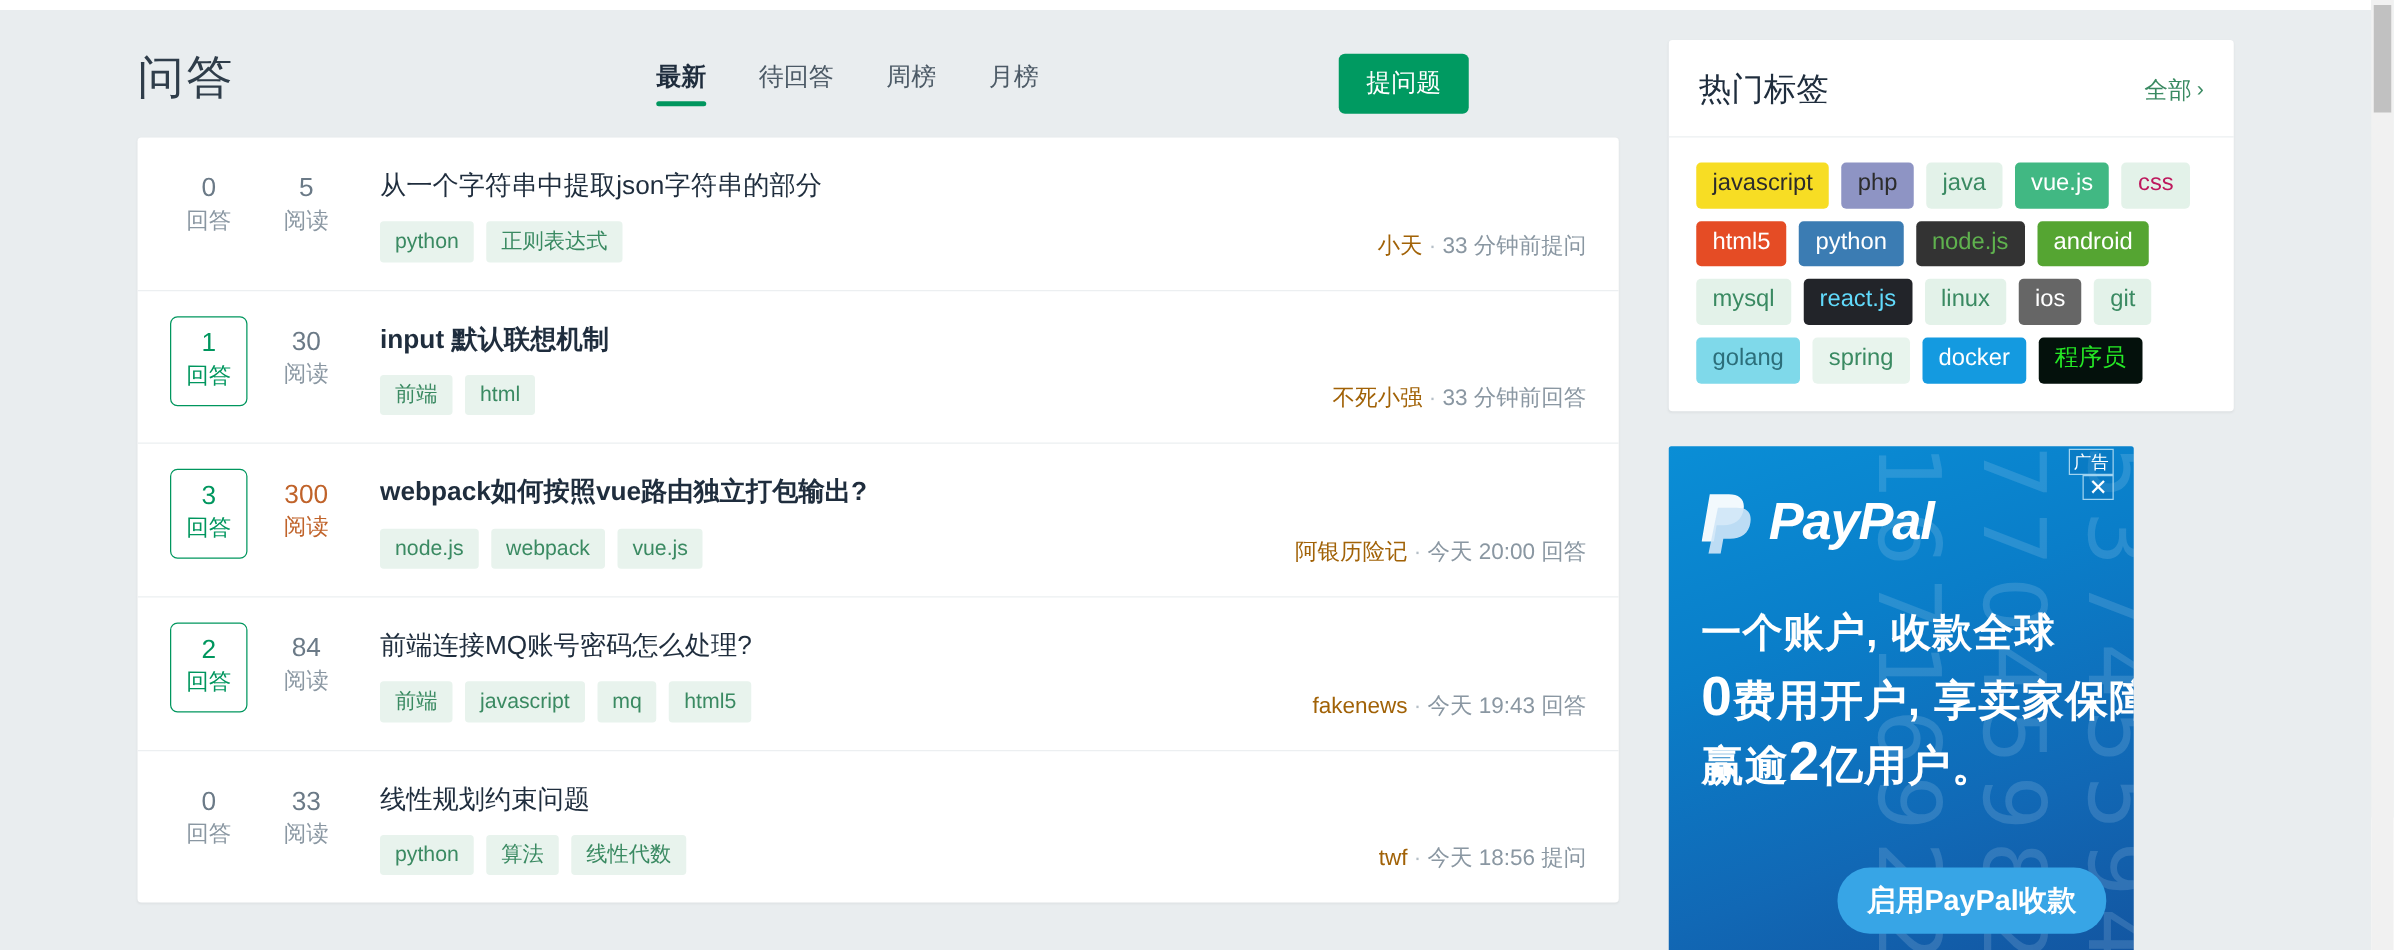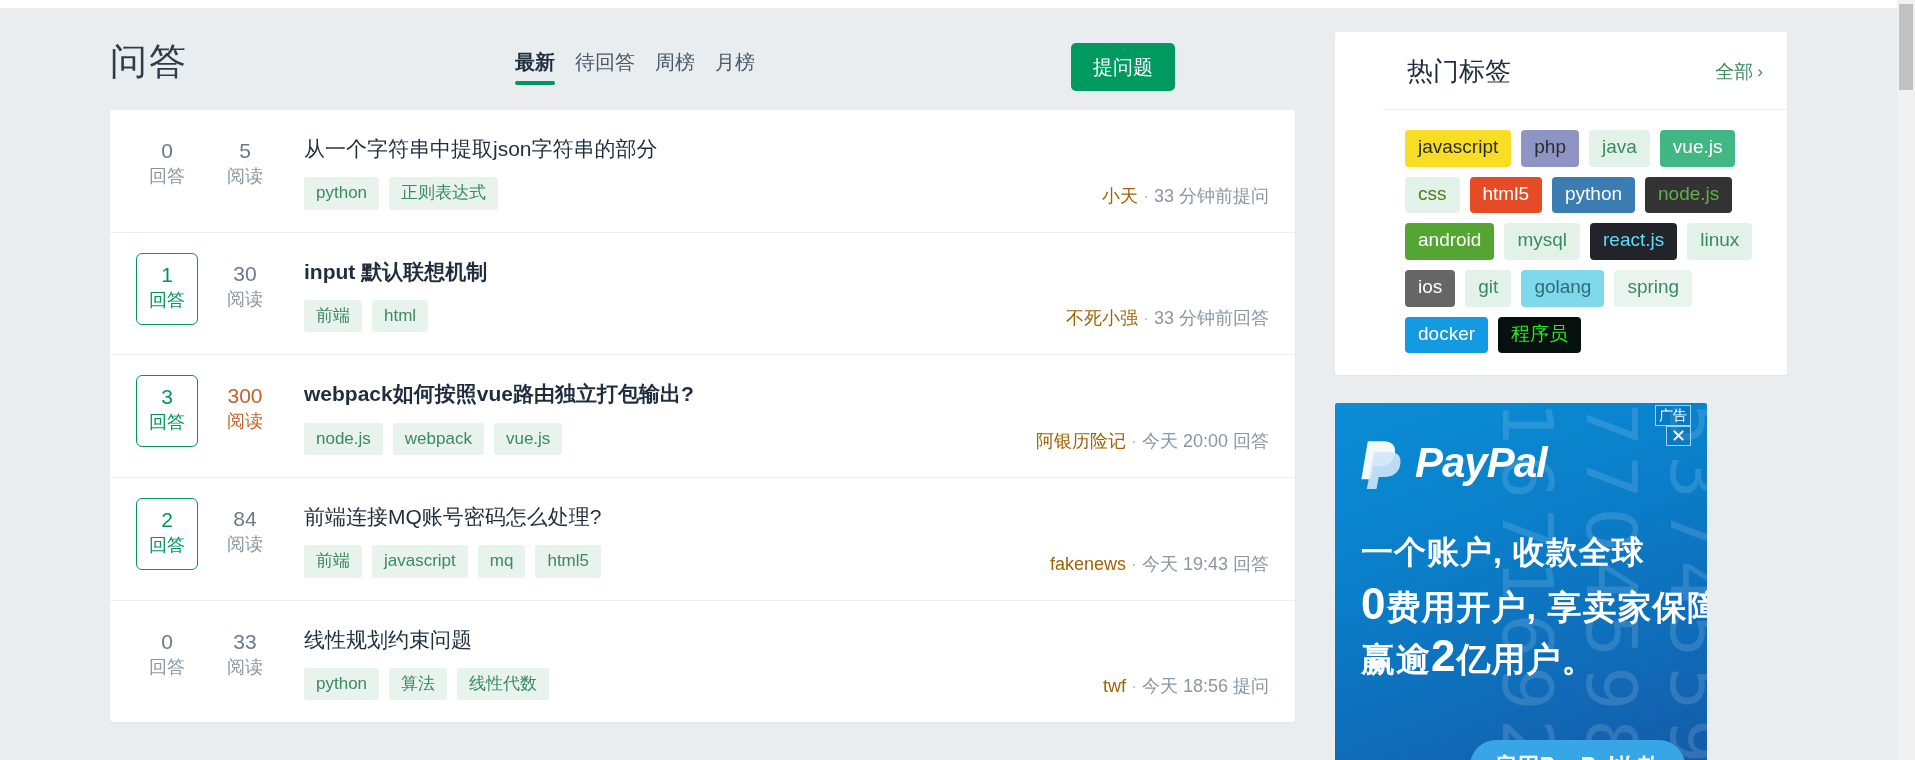--- a/index.html
+++ b/index.html
@@ -39,22 +39,22 @@
   .page-header {
     height: 110px;
     position: relative;
   }
   .page-title {
     position: absolute; left: 0; top: 43px;
     font-size: 37px; color: #2f3d4a; letter-spacing: 2px;
     line-height: 1;
   }
   .tabs {
-    position: absolute; left: 405px; top: 52px;
-    display: flex; align-items: flex-start; gap: 20px;
+    position: absolute; left: 415px; top: 52px;
+    display: flex; align-items: flex-start; gap: 42px;
   }
   .tab {
     font-size: 20px; color: #4c5a66; cursor: pointer;
     padding-bottom: 13px; position: relative; line-height: 1;
   }
   .tab.active { color: #1f2d3d; font-weight: bold; }
   .tab.active::after {
     content: ""; position: absolute; left: 0; right: 0; bottom: 0;
     height: 4px; background: #00965e; border-radius: 2px;
   }
@@ -109,21 +109,20 @@
   }
   .qa-meta .author { color: #a16207; cursor: pointer; }
   .qa-meta .dot { color: #b5bfc7; margin: 0 5px; }
   
   .side-col {
     position: absolute; left: 1335px; top: 32px; width: 452px;
   }
   .card {
     background: #ffffff; border-radius: 3px;
     box-shadow: 0 1px 2px rgba(0,0,0,0.05);
-    padding-left: 48px;
   }
   .card-head {
     display: flex; align-items: center; justify-content: space-between;
     padding: 22px 24px 20px; border-bottom: 1px solid #eceff1;
   }
   .card-head h3 { font-size: 26px; color: #1f2d3d; font-weight: normal; }
   .card-more {
     font-size: 19px; color: #3a8a62; cursor: pointer;
     display: flex; align-items: center; gap: 4px;
   }
@@ -310,21 +309,21 @@
         <div class="card-more">
           <span>全部</span>
           <span class="chev">›</span>
         </div>
       </div>
       <div class="tag-cloud" id="tag-cloud">
           <span class="cloud-tag" style="background: rgb(247, 221, 36); color: rgb(44, 44, 44);">javascript</span>
           <span class="cloud-tag" style="background: rgb(142, 148, 196); color: rgb(44, 44, 44);">php</span>
           <span class="cloud-tag" style="background: rgb(227, 242, 233); color: rgb(58, 138, 98);">java</span>
           <span class="cloud-tag" style="background: rgb(65, 184, 131); color: rgb(255, 255, 255);">vue.js</span>
-          <span class="cloud-tag" style="background: rgb(227, 242, 233); color: #4d7c0f;">css</span>
+          <span class="cloud-tag" style="background: rgb(227, 242, 233); color: #be185d;">css</span>
           <span class="cloud-tag" style="background: rgb(229, 76, 37); color: rgb(255, 255, 255);">html5</span>
           <span class="cloud-tag" style="background: rgb(59, 124, 179); color: rgb(255, 255, 255);">python</span>
           <span class="cloud-tag" style="background: rgb(51, 51, 51); color: rgb(95, 177, 78);">node.js</span>
           <span class="cloud-tag" style="background: rgb(85, 165, 50); color: rgb(255, 255, 255);">android</span>
           <span class="cloud-tag" style="background: rgb(227, 242, 233); color: rgb(58, 138, 98);">mysql</span>
           <span class="cloud-tag" style="background: rgb(34, 36, 41); color: rgb(97, 218, 251);">react.js</span>
           <span class="cloud-tag" style="background: rgb(227, 242, 233); color: rgb(58, 138, 98);">linux</span>
           <span class="cloud-tag" style="background: rgb(102, 102, 102); color: rgb(255, 255, 255);">ios</span>
           <span class="cloud-tag" style="background: rgb(227, 242, 233); color: rgb(58, 138, 98);">git</span>
           <span class="cloud-tag" style="background: rgb(127, 217, 234); color: rgb(44, 110, 122);">golang</span>

